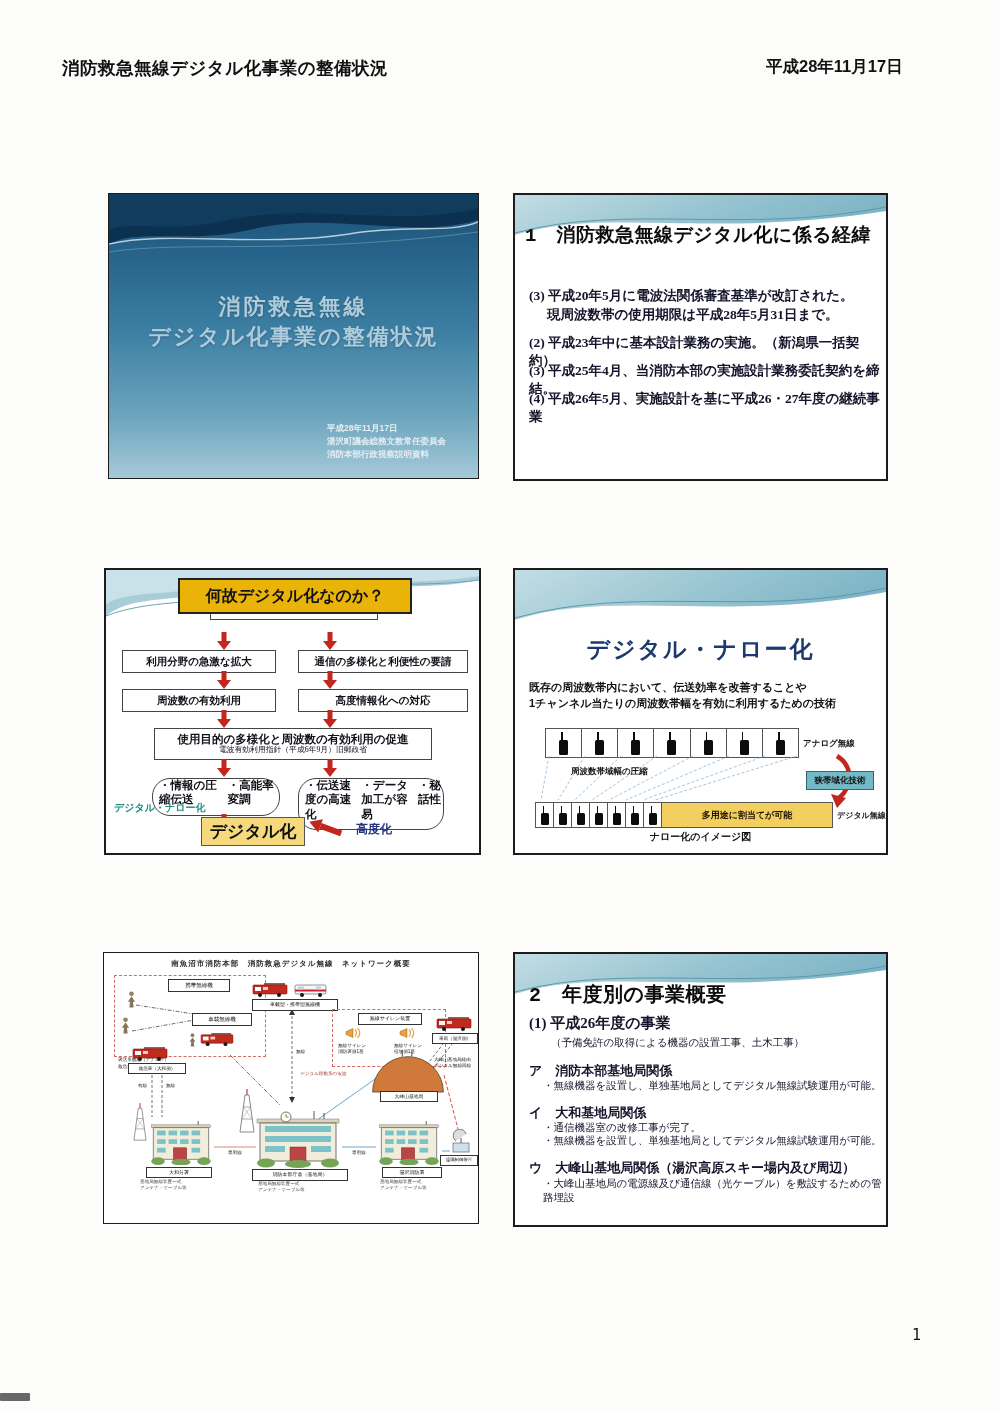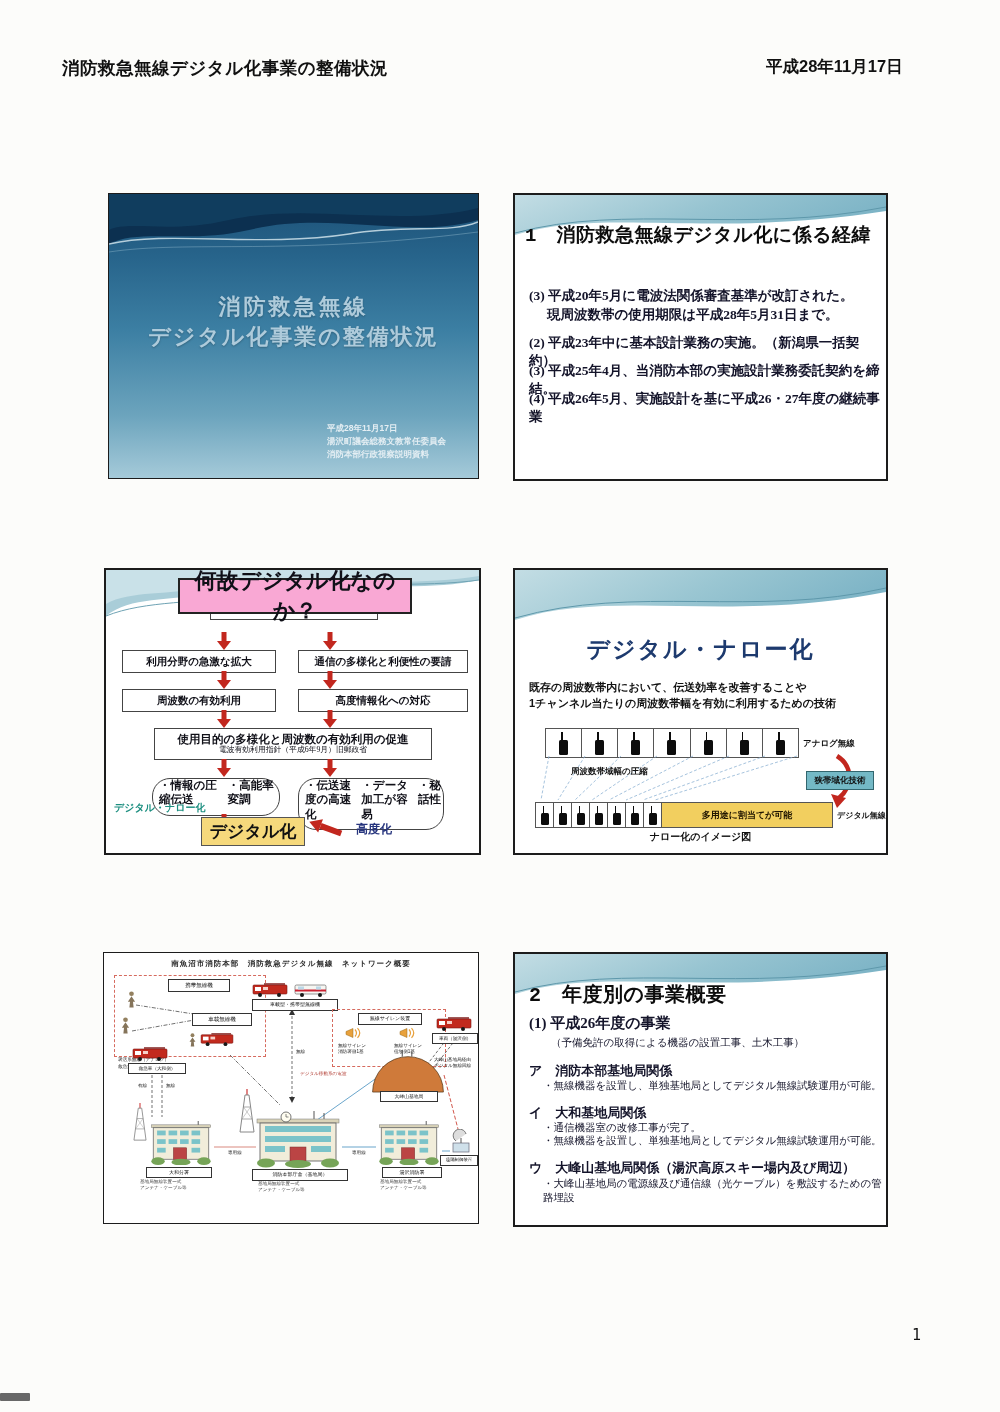--- a/index.html
+++ b/index.html
@@ -28,21 +28,21 @@
   .waves{left:0;top:0;pointer-events:none;}
   
   .hd-title{font-weight:bold;font-size:19px;letter-spacing:.5px;color:#0c0c0c;font-family:Liberation Mono, monospace;}
   .s2 .hd-title{left:10px;top:27px;}
   .s2 .it{font-family:"Liberation Serif","DejaVu Serif",serif;font-weight:600;font-size:13.5px;color:#14142a;}
   .s6 .hd-title{left:14px;top:27px;font-size:20px;}
   .s6 .b{font-family:"Liberation Serif","DejaVu Serif",serif;color:#14142a;}
   
   .fbox{position:absolute;border:1px solid #444;background:#fff;display:flex;align-items:center;justify-content:center;
         font-family:"Liberation Serif","DejaVu Serif",serif;font-weight:bold;font-size:10.5px;color:#101018;text-align:center;}
-  .s3 .titlebox{left:72px;top:8px;width:230px;height:32px;border:2px solid #222;font-family:"Liberation Sans",sans-serif;font-size:22px;font-weight:bold;z-index:3;background:#f9a8d4;}
+  .s3 .titlebox{left:72px;top:8px;width:230px;height:32px;border:2px solid #222;font-family:"Liberation Sans",sans-serif;font-size:16px;font-weight:bold;z-index:3;background:#eab308;}
   .ar{position:absolute;width:14px;height:18px;}
   .bul{font-family:Liberation Mono, monospace;font-weight:bold;font-size:11.5px;line-height:1.25;text-align:left;flex-direction:row;align-items:flex-start;display:flex;justify-content:center;padding-left:6px;border-radius:18px;}
   .narrow-lbl{left:8px;top:231px;font-size:10px;font-weight:bold;color:#1d8f80;}
   .digital-box{left:95px;top:247px;width:102px;height:27px;background:#f6d97c;border:1.5px solid #555;display:flex;align-items:center;justify-content:center;font-size:17px;font-weight:bold;color:#111;}
   .kodo-lbl{left:250px;top:251px;font-size:12px;font-weight:bold;color:#27357e;font-family:"Liberation Serif",serif;}
   
   .s4 .title{left:0;right:0;top:64px;text-align:center;font-family:"Liberation Serif","DejaVu Serif",serif;font-weight:bold;font-size:23px;color:#1d3a6e;letter-spacing:2px;}
   .s4 .desc{left:14px;font-size:11px;font-weight:bold;color:#131313;}
   .band{position:absolute;display:flex;border:1px solid #555;background:#fff;}
   .cell{flex:1;border-right:1px solid #555;display:flex;align-items:flex-end;justify-content:center;overflow:visible;}

